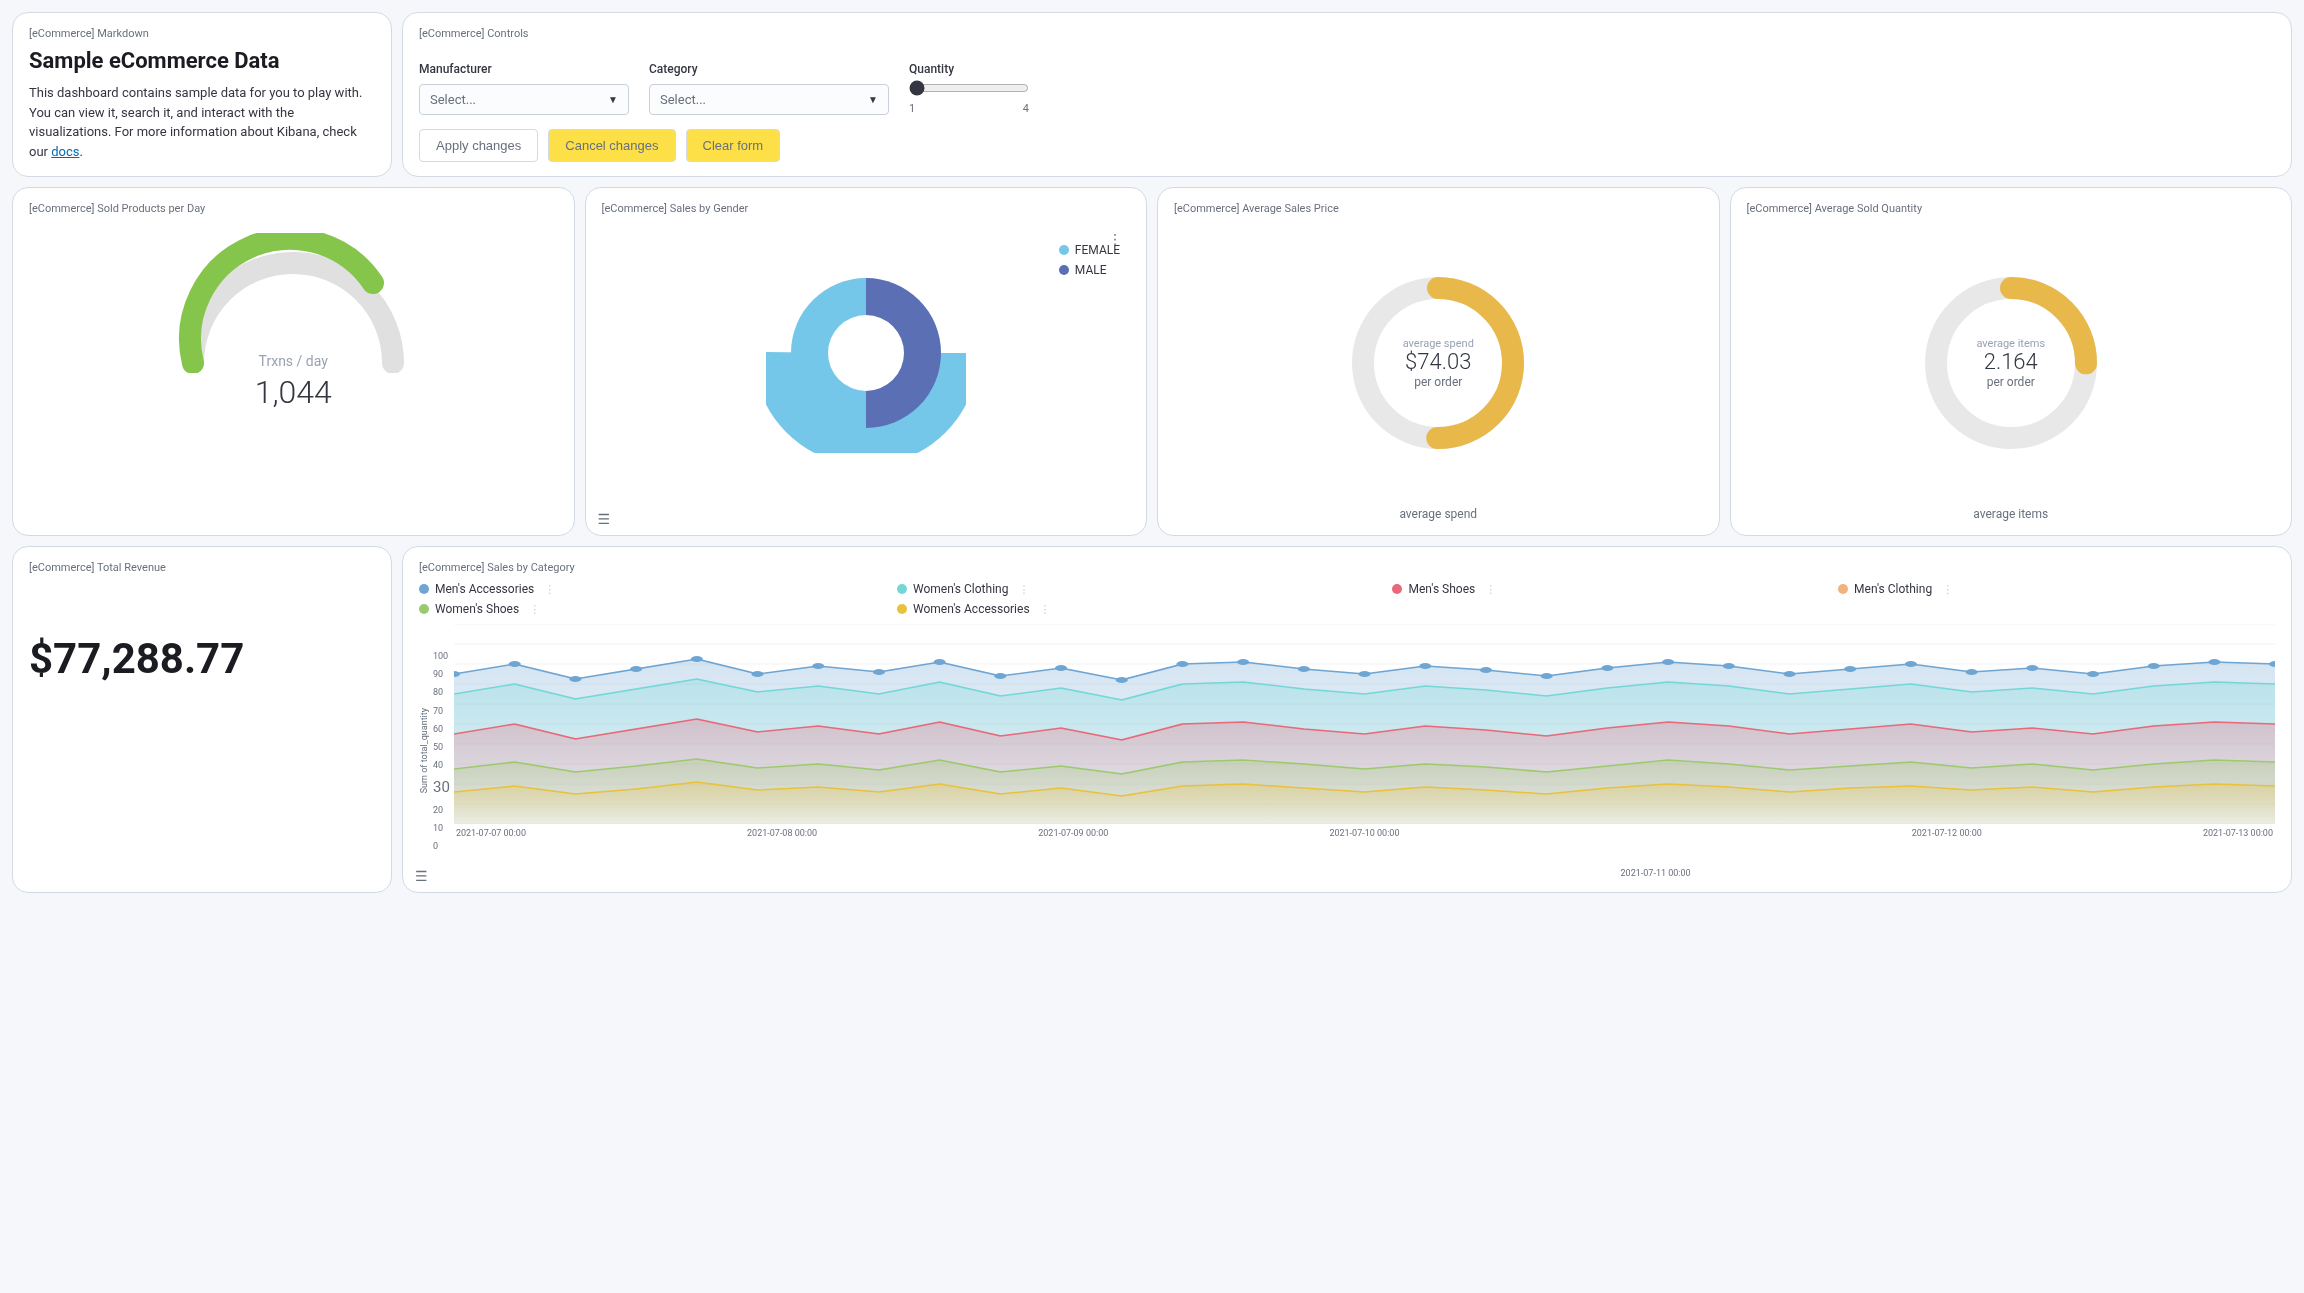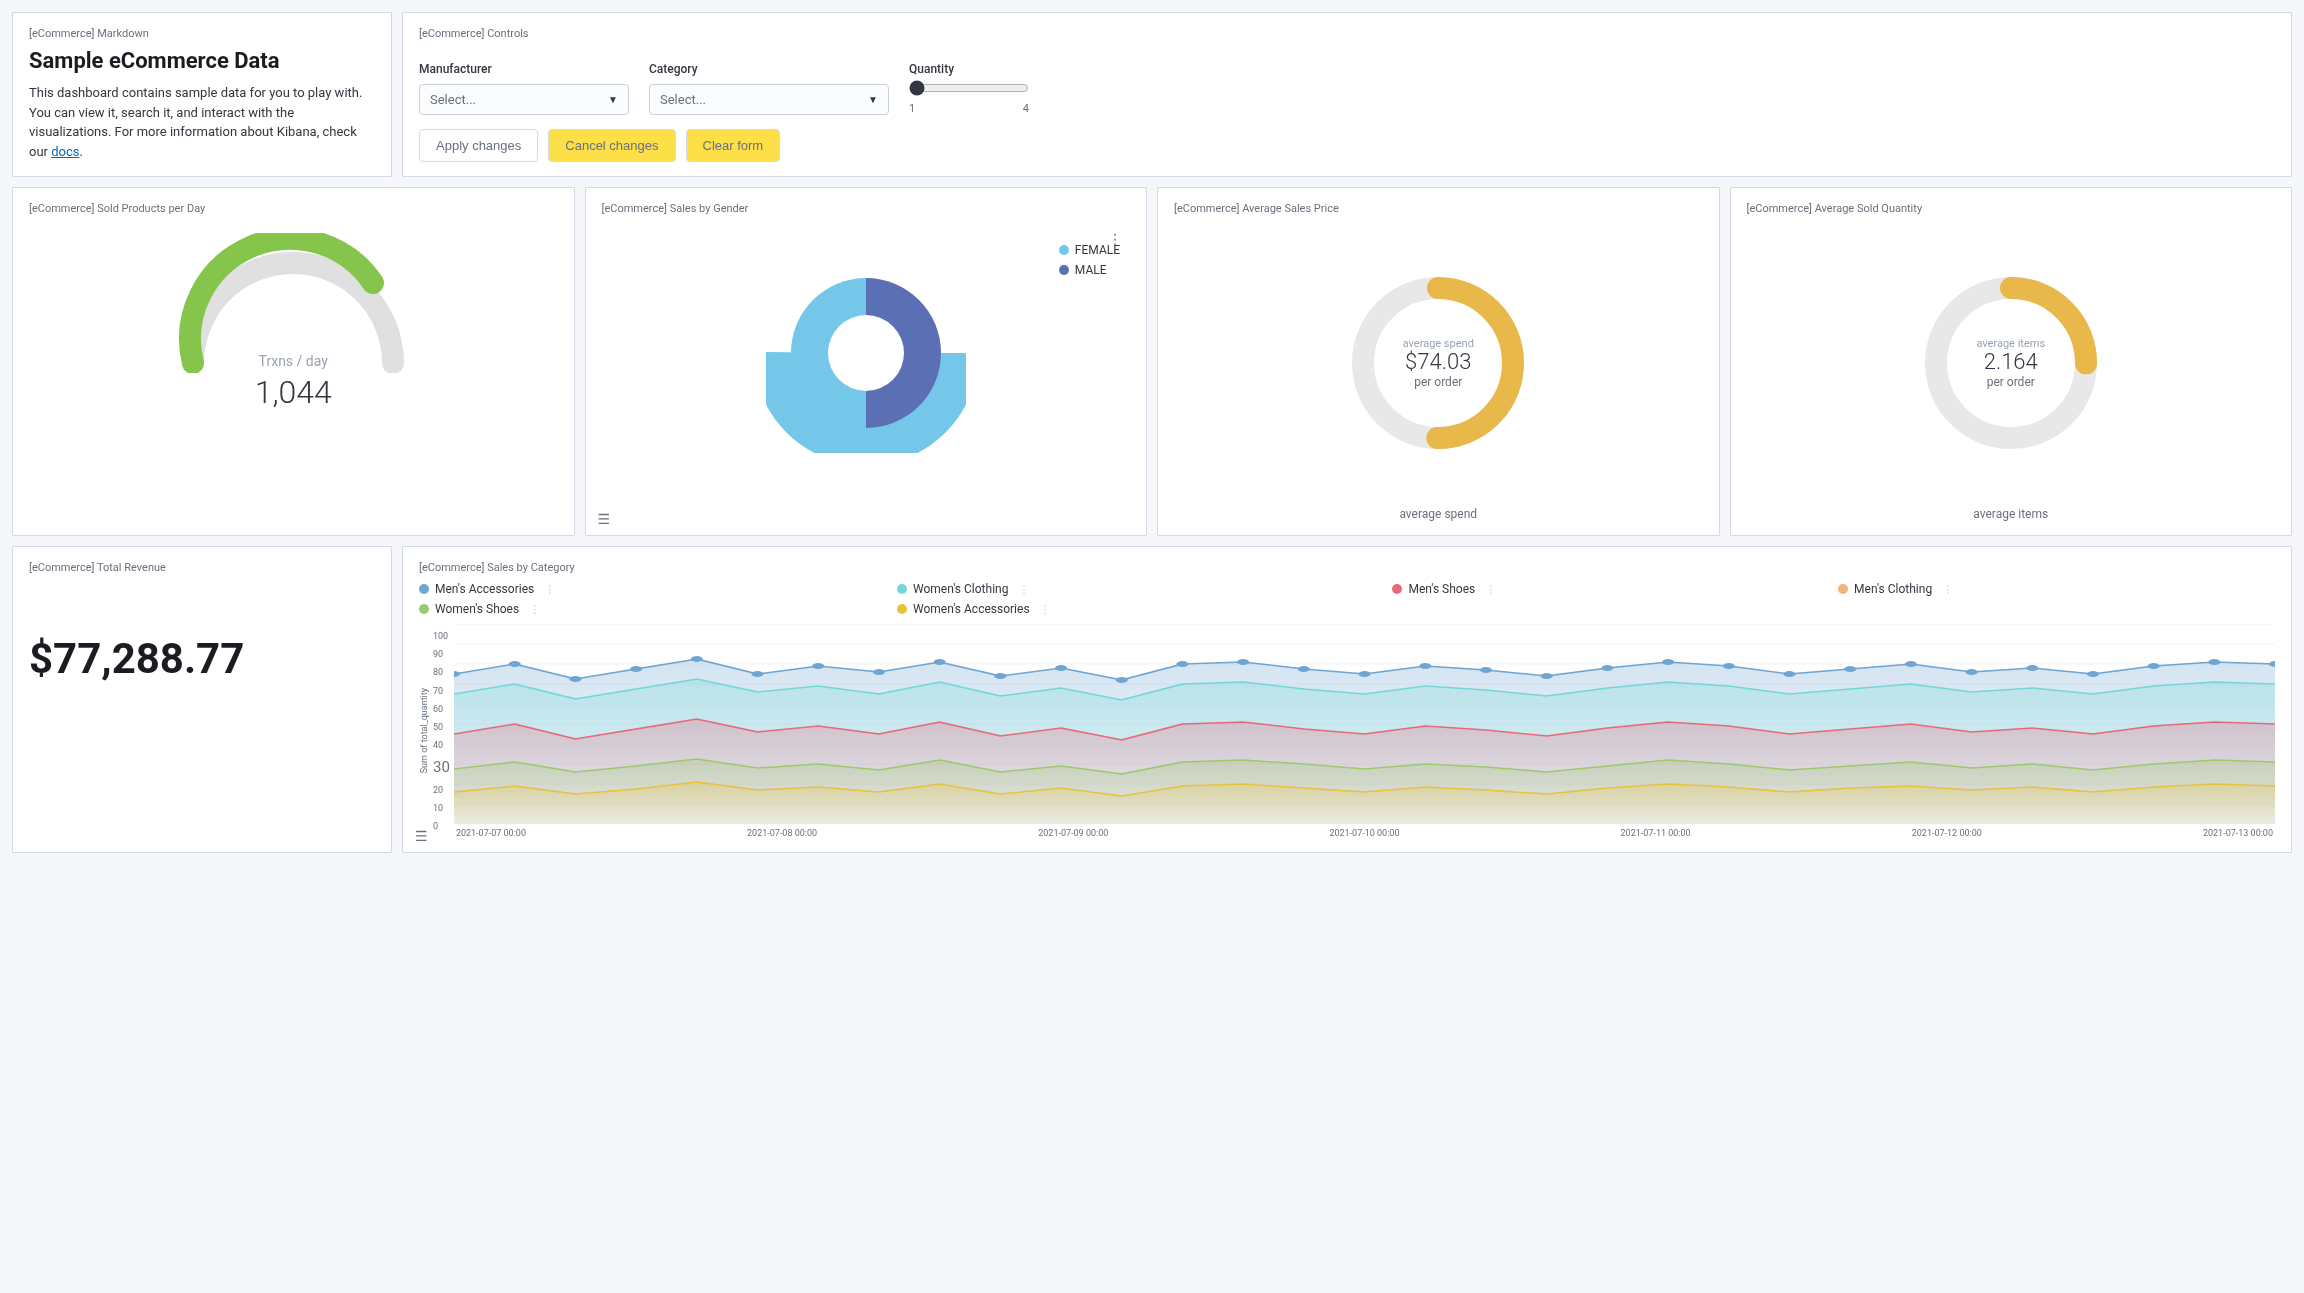--- a/index.html
+++ b/index.html
@@ -29,21 +29,21 @@
     }
     
     .row3 {
       display: grid;
       grid-template-columns: 380px 1fr;
       gap: 10px;
     }
     .panel {
       background: #fff;
       border: 1px solid #d3dae6;
-      border-radius: 1px;
+      border-radius: 16px;
       padding: 14px 16px;
       position: relative;
     }
     .panel-title {
       font-size: 11px;
       color: #69707d;
       margin-bottom: 8px;
       font-weight: 400;
     }
     
@@ -510,21 +510,21 @@
 
             <path d="M0,168 L30,162 L60,170 L90,165 L120,158 L150,166 L180,163 L210,168 L240,160 L270,170 L300,164 L330,172 L360,162 L390,160 L420,164 L450,168 L480,163 L510,166 L540,170 L570,164 L600,160 L630,163 L660,168 L690,164 L720,162 L750,166 L780,163 L810,168 L840,163 L870,160 L900,162 L900,200 L0,200 Z" fill="url(#yellowGrad)"></path>
             <path d="M0,168 L30,162 L60,170 L90,165 L120,158 L150,166 L180,163 L210,168 L240,160 L270,170 L300,164 L330,172 L360,162 L390,160 L420,164 L450,168 L480,163 L510,166 L540,170 L570,164 L600,160 L630,163 L660,168 L690,164 L720,162 L750,166 L780,163 L810,168 L840,163 L870,160 L900,162" fill="none" stroke="#e8c13d" stroke-width="1.5"></path>
           </svg>
 
           <div style="display:flex;justify-content:space-between;margin-top:4px;padding:0 2px;">
             <span style="font-size:9px;color:#69707d;">2021-07-07 00:00</span>
             <span style="font-size:9px;color:#69707d;">2021-07-08 00:00</span>
             <span style="font-size:9px;color:#69707d;">2021-07-09 00:00</span>
             <span style="font-size:9px;color:#69707d;">2021-07-10 00:00</span>
-            <span style="font-size:9px;color:#69707d;">2021-07-11 00:00</span>
+            <span style="font-size:9px;color:#69707d;margin-top:40px;">2021-07-11 00:00</span>
             <span style="font-size:9px;color:#69707d;">2021-07-12 00:00</span>
             <span style="font-size:9px;color:#69707d;">2021-07-13 00:00</span>
           </div>
         </div>
       </div>
       <span class="list-icon">☰</span>
     </div>
   </div>
 </div>
 

